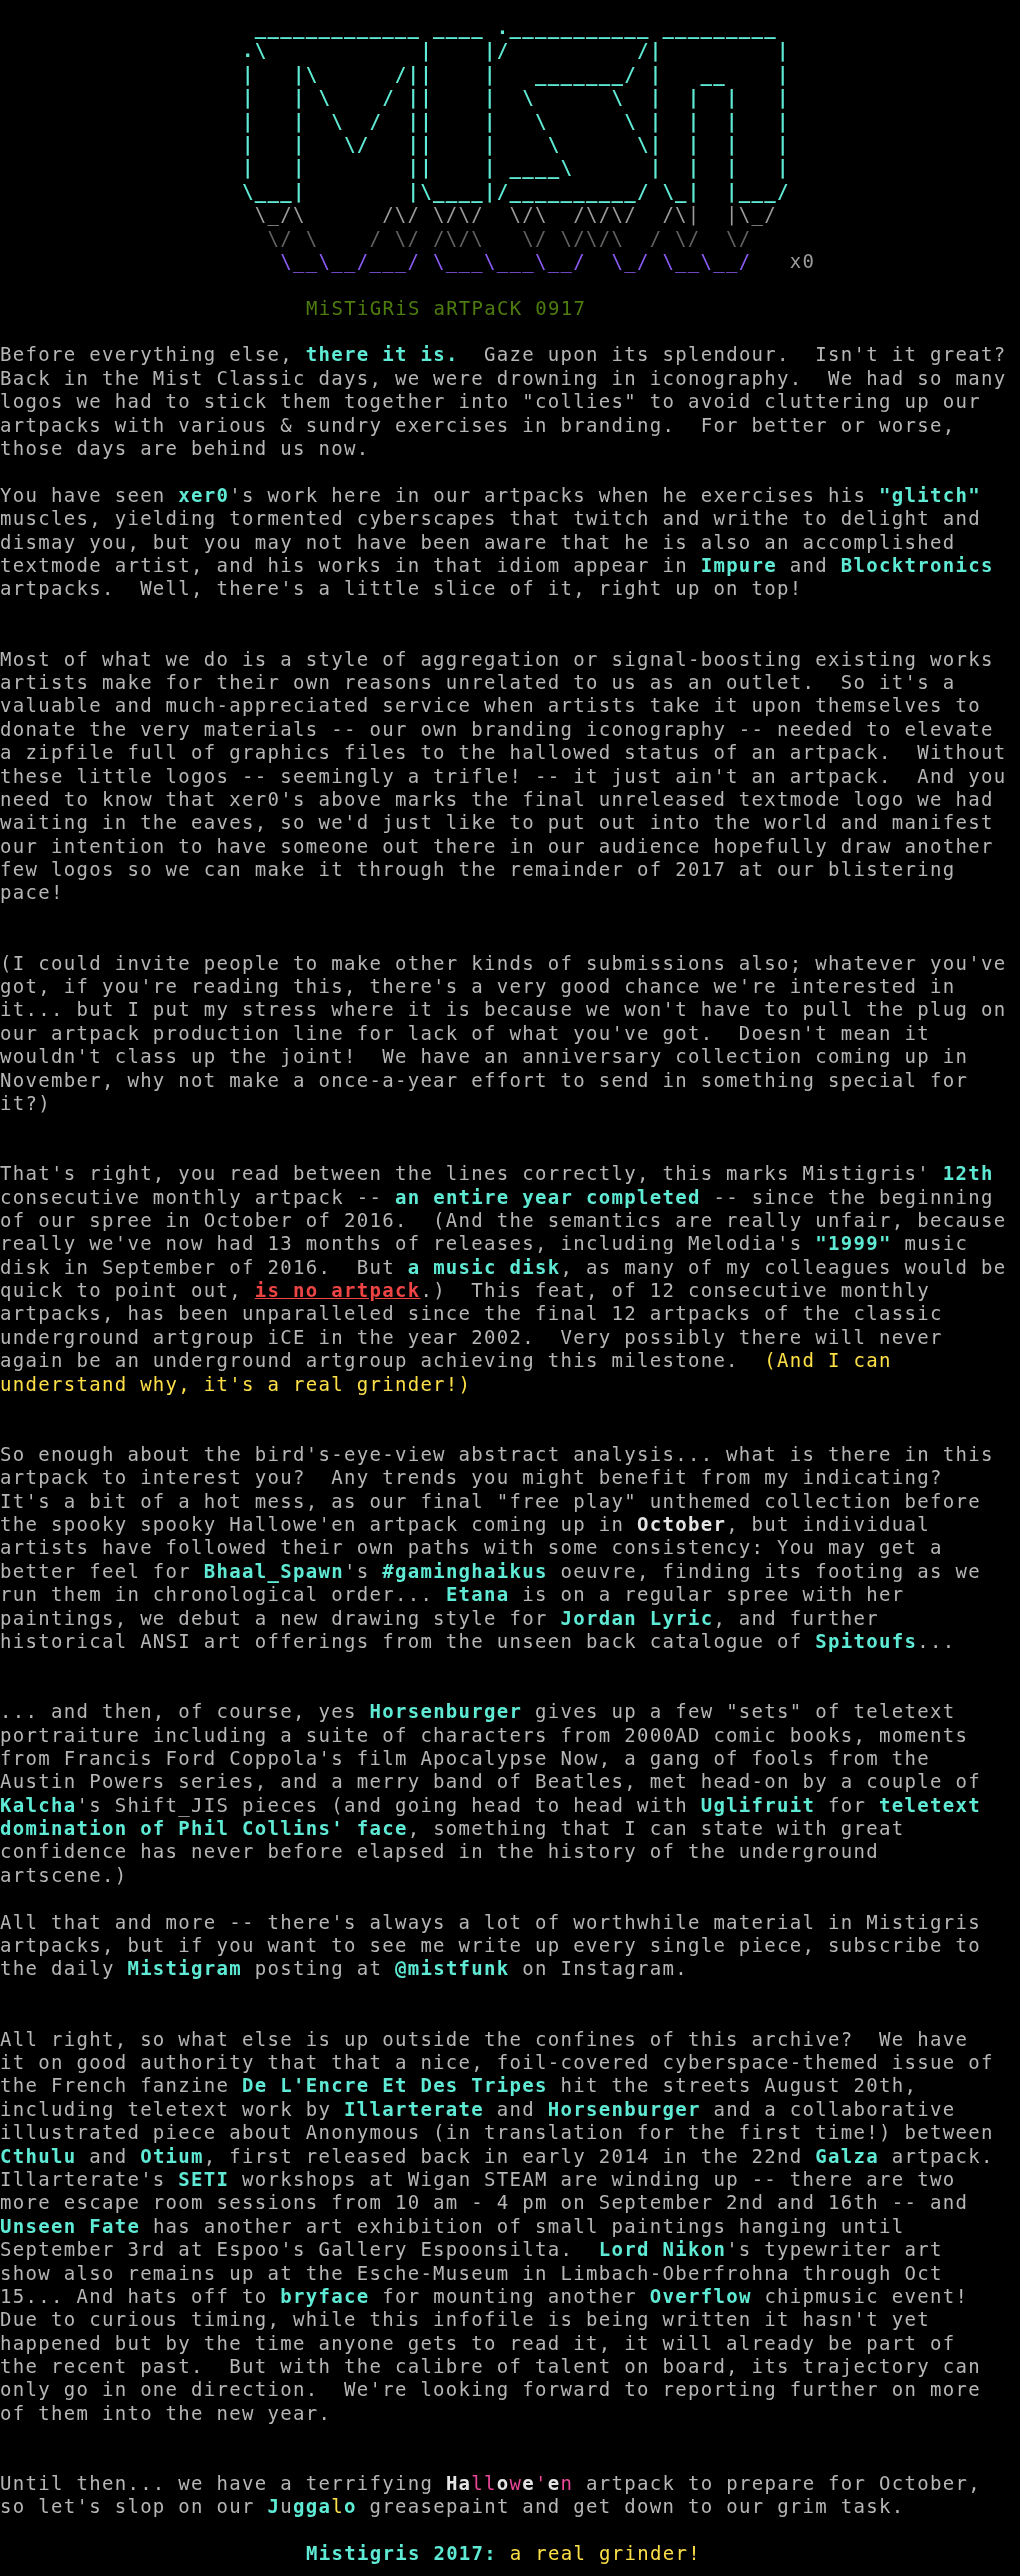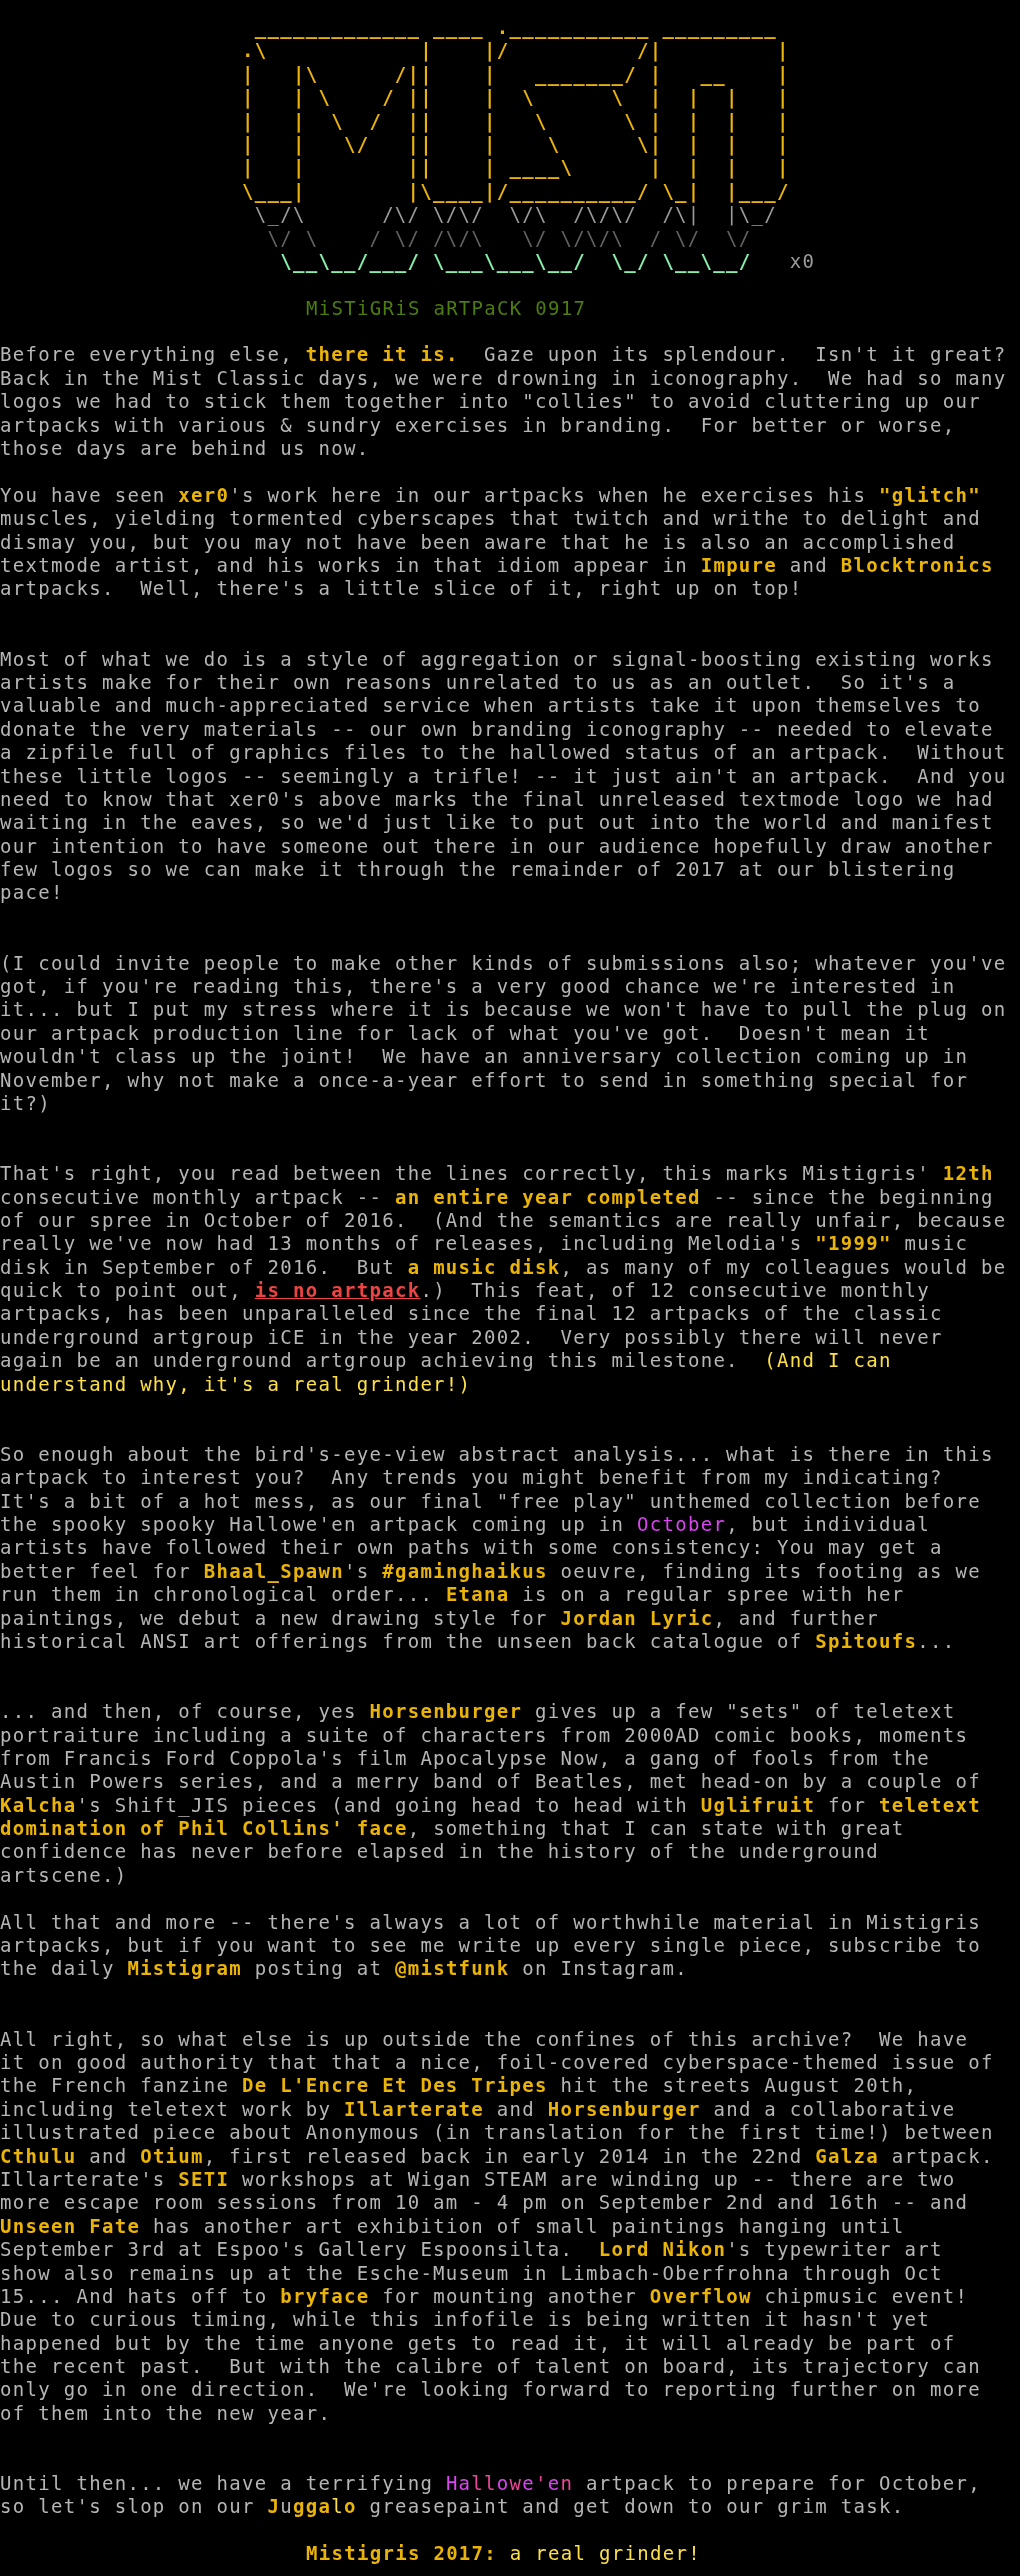--- a/index.html
+++ b/index.html
@@ -8,28 +8,28 @@
     font-family:"DejaVu Sans Mono","Liberation Mono",monospace;
     font-size:19px;
     line-height:23.4px;
     letter-spacing:1.3px;
     white-space:pre;
     padding-top:16px;
     color:#b6b6b6;
   }
   .line{height:23.4px;white-space:pre;}
   .s-n{color:#b6b6b6;}
-  .s-b{color:#eab308;font-weight:bold;}
+  .s-b{color:#5eead4;font-weight:bold;}
   .s-bu{color:#ef4444;font-weight:bold;text-decoration:underline;}
   .s-d{color:#fde047;}
-  .s-r{color:#d946ef;font-weight:normal;}
+  .s-r{color:#e5e5e5;font-weight:bold;}
   .s-k{color:#ec4899;}
   .s-g{color:#9c9c9c;}
   .s-gd{color:#636363;}
-  .s-m{color:#86efac;font-weight:bold;}
+  .s-m{color:#8b5cf6;}
   .s-t{color:#4d7c0f;}
 </style>
 </head>
 <body>
 
 <main>
   <div id="doc"><div class="line" style="padding-left: 242px;"><span class="s-b"> _____________ ____ .___________ _________</span></div><div class="line" style="padding-left: 242px;"><span class="s-b">.\            |    |/          /|         |</span></div><div class="line" style="padding-left: 242px;"><span class="s-b">|   |\      /||    |   _______/ |   __    |</span></div><div class="line" style="padding-left: 242px;"><span class="s-b">|   | \    / ||    |  \      \  |  |  |   |</span></div><div class="line" style="padding-left: 242px;"><span class="s-b">|   |  \  /  ||    |   \      \ |  |  |   |</span></div><div class="line" style="padding-left: 242px;"><span class="s-b">|   |   \/   ||    |    \      \|  |  |   |</span></div><div class="line" style="padding-left: 242px;"><span class="s-b">|   |        ||    | ____\      |  |  |   |</span></div><div class="line" style="padding-left: 242px;"><span class="s-b">\___|        |\____|/__________/ \_|  |___/</span></div><div class="line" style="padding-left: 242px;"><span class="s-g"> \_/\      /\/ \/\/  \/\  /\/\/  /\|  |\_/</span></div><div class="line" style="padding-left: 242px;"><span class="s-gd">  \/ \    / \/ /\/\   \/ \/\/\  / \/  \/</span></div><div class="line" style="padding-left: 242px;"><span class="s-m">   \__\__/___/ \___\___\__/  \_/ \__\__/</span><span class="s-g">   x0</span></div><div class="line"></div><div class="line" style="padding-left: 306px;"><span class="s-t">MiSTiGRiS aRTPaCK 0917</span></div><div class="line"></div><div class="line"><span class="s-n">Before everything else, </span><span class="s-b">there it is.</span><span class="s-n">  Gaze upon its splendour.  Isn't it great?</span></div><div class="line"><span class="s-n">Back in the Mist Classic days, we were drowning in iconography.  We had so many</span></div><div class="line"><span class="s-n">logos we had to stick them together into "collies" to avoid cluttering up our</span></div><div class="line"><span class="s-n">artpacks with various &amp; sundry exercises in branding.  For better or worse,</span></div><div class="line"><span class="s-n">those days are behind us now.</span></div><div class="line"></div><div class="line"><span class="s-n">You have seen </span><span class="s-b">xer0</span><span class="s-n">'s work here in our artpacks when he exercises his </span><span class="s-b">"glitch"</span></div><div class="line"><span class="s-n">muscles, yielding tormented cyberscapes that twitch and writhe to delight and</span></div><div class="line"><span class="s-n">dismay you, but you may not have been aware that he is also an accomplished</span></div><div class="line"><span class="s-n">textmode artist, and his works in that idiom appear in </span><span class="s-b">Impure</span><span class="s-n"> and </span><span class="s-b">Blocktronics</span></div><div class="line"><span class="s-n">artpacks.  Well, there's a little slice of it, right up on top!</span></div><div class="line"></div><div class="line"></div><div class="line"><span class="s-n">Most of what we do is a style of aggregation or signal-boosting existing works</span></div><div class="line"><span class="s-n">artists make for their own reasons unrelated to us as an outlet.  So it's a</span></div><div class="line"><span class="s-n">valuable and much-appreciated service when artists take it upon themselves to</span></div><div class="line"><span class="s-n">donate the very materials -- our own branding iconography -- needed to elevate</span></div><div class="line"><span class="s-n">a zipfile full of graphics files to the hallowed status of an artpack.  Without</span></div><div class="line"><span class="s-n">these little logos -- seemingly a trifle! -- it just ain't an artpack.  And you</span></div><div class="line"><span class="s-n">need to know that xer0's above marks the final unreleased textmode logo we had</span></div><div class="line"><span class="s-n">waiting in the eaves, so we'd just like to put out into the world and manifest</span></div><div class="line"><span class="s-n">our intention to have someone out there in our audience hopefully draw another</span></div><div class="line"><span class="s-n">few logos so we can make it through the remainder of 2017 at our blistering</span></div><div class="line"><span class="s-n">pace!</span></div><div class="line"></div><div class="line"></div><div class="line"><span class="s-n">(I could invite people to make other kinds of submissions also; whatever you've</span></div><div class="line"><span class="s-n">got, if you're reading this, there's a very good chance we're interested in</span></div><div class="line"><span class="s-n">it... but I put my stress where it is because we won't have to pull the plug on</span></div><div class="line"><span class="s-n">our artpack production line for lack of what you've got.  Doesn't mean it</span></div><div class="line"><span class="s-n">wouldn't class up the joint!  We have an anniversary collection coming up in</span></div><div class="line"><span class="s-n">November, why not make a once-a-year effort to send in something special for</span></div><div class="line"><span class="s-n">it?)</span></div><div class="line"></div><div class="line"></div><div class="line"><span class="s-n">That's right, you read between the lines correctly, this marks Mistigris' </span><span class="s-b">12th</span></div><div class="line"><span class="s-n">consecutive monthly artpack -- </span><span class="s-b">an entire year completed</span><span class="s-n"> -- since the beginning</span></div><div class="line"><span class="s-n">of our spree in October of 2016.  (And the semantics are really unfair, because</span></div><div class="line"><span class="s-n">really we've now had 13 months of releases, including Melodia's </span><span class="s-b">"1999"</span><span class="s-n"> music</span></div><div class="line"><span class="s-n">disk in September of 2016.  But </span><span class="s-b">a music disk</span><span class="s-n">, as many of my colleagues would be</span></div><div class="line"><span class="s-n">quick to point out, </span><span class="s-bu">is no artpack</span><span class="s-n">.)  This feat, of 12 consecutive monthly</span></div><div class="line"><span class="s-n">artpacks, has been unparalleled since the final 12 artpacks of the classic</span></div><div class="line"><span class="s-n">underground artgroup iCE in the year 2002.  Very possibly there will never</span></div><div class="line"><span class="s-n">again be an underground artgroup achieving this milestone.  </span><span class="s-d">(And I can</span></div><div class="line"><span class="s-d">understand why, it's a real grinder!)</span></div><div class="line"></div><div class="line"></div><div class="line"><span class="s-n">So enough about the bird's-eye-view abstract analysis... what is there in this</span></div><div class="line"><span class="s-n">artpack to interest you?  Any trends you might benefit from my indicating?</span></div><div class="line"><span class="s-n">It's a bit of a hot mess, as our final "free play" unthemed collection before</span></div><div class="line"><span class="s-n">the spooky spooky Hallowe'en artpack coming up in </span><span class="s-r">October</span><span class="s-n">, but individual</span></div><div class="line"><span class="s-n">artists have followed their own paths with some consistency: You may get a</span></div><div class="line"><span class="s-n">better feel for </span><span class="s-b">Bhaal_Spawn</span><span class="s-n">'s </span><span class="s-b">#gaminghaikus</span><span class="s-n"> oeuvre, finding its footing as we</span></div><div class="line"><span class="s-n">run them in chronological order... </span><span class="s-b">Etana</span><span class="s-n"> is on a regular spree with her</span></div><div class="line"><span class="s-n">paintings, we debut a new drawing style for </span><span class="s-b">Jordan Lyric</span><span class="s-n">, and further</span></div><div class="line"><span class="s-n">historical ANSI art offerings from the unseen back catalogue of </span><span class="s-b">Spitoufs</span><span class="s-n">...</span></div><div class="line"></div><div class="line"></div><div class="line"><span class="s-n">... and then, of course, yes </span><span class="s-b">Horsenburger</span><span class="s-n"> gives up a few "sets" of teletext</span></div><div class="line"><span class="s-n">portraiture including a suite of characters from 2000AD comic books, moments</span></div><div class="line"><span class="s-n">from Francis Ford Coppola's film Apocalypse Now, a gang of fools from the</span></div><div class="line"><span class="s-n">Austin Powers series, and a merry band of Beatles, met head-on by a couple of</span></div><div class="line"><span class="s-b">Kalcha</span><span class="s-n">'s Shift_JIS pieces (and going head to head with </span><span class="s-b">Uglifruit</span><span class="s-n"> for </span><span class="s-b">teletext</span></div><div class="line"><span class="s-b">domination of Phil Collins' face</span><span class="s-n">, something that I can state with great</span></div><div class="line"><span class="s-n">confidence has never before elapsed in the history of the underground</span></div><div class="line"><span class="s-n">artscene.)</span></div><div class="line"></div><div class="line"><span class="s-n">All that and more -- there's always a lot of worthwhile material in Mistigris</span></div><div class="line"><span class="s-n">artpacks, but if you want to see me write up every single piece, subscribe to</span></div><div class="line"><span class="s-n">the daily </span><span class="s-b">Mistigram</span><span class="s-n"> posting at </span><span class="s-b">@mistfunk</span><span class="s-n"> on Instagram.</span></div><div class="line"></div><div class="line"></div><div class="line"><span class="s-n">All right, so what else is up outside the confines of this archive?  We have</span></div><div class="line"><span class="s-n">it on good authority that that a nice, foil-covered cyberspace-themed issue of</span></div><div class="line"><span class="s-n">the French fanzine </span><span class="s-b">De L'Encre Et Des Tripes</span><span class="s-n"> hit the streets August 20th,</span></div><div class="line"><span class="s-n">including teletext work by </span><span class="s-b">Illarterate</span><span class="s-n"> and </span><span class="s-b">Horsenburger</span><span class="s-n"> and a collaborative</span></div><div class="line"><span class="s-n">illustrated piece about Anonymous (in translation for the first time!) between</span></div><div class="line"><span class="s-b">Cthulu</span><span class="s-n"> and </span><span class="s-b">Otium</span><span class="s-n">, first released back in early 2014 in the 22nd </span><span class="s-b">Galza</span><span class="s-n"> artpack.</span></div><div class="line"><span class="s-n">Illarterate's </span><span class="s-b">SETI</span><span class="s-n"> workshops at Wigan STEAM are winding up -- there are two</span></div><div class="line"><span class="s-n">more escape room sessions from 10 am - 4 pm on September 2nd and 16th -- and</span></div><div class="line"><span class="s-b">Unseen Fate</span><span class="s-n"> has another art exhibition of small paintings hanging until</span></div><div class="line"><span class="s-n">September 3rd at Espoo's Gallery Espoonsilta.  </span><span class="s-b">Lord Nikon</span><span class="s-n">'s typewriter art</span></div><div class="line"><span class="s-n">show also remains up at the Esche-Museum in Limbach-Oberfrohna through Oct</span></div><div class="line"><span class="s-n">15... And hats off to </span><span class="s-b">bryface</span><span class="s-n"> for mounting another </span><span class="s-b">Overflow</span><span class="s-n"> chipmusic event!</span></div><div class="line"><span class="s-n">Due to curious timing, while this infofile is being written it hasn't yet</span></div><div class="line"><span class="s-n">happened but by the time anyone gets to read it, it will already be part of</span></div><div class="line"><span class="s-n">the recent past.  But with the calibre of talent on board, its trajectory can</span></div><div class="line"><span class="s-n">only go in one direction.  We're looking forward to reporting further on more</span></div><div class="line"><span class="s-n">of them into the new year.</span></div><div class="line"></div><div class="line"></div><div class="line"><span class="s-n">Until then... we have a terrifying </span><span class="s-r">Ha</span><span class="s-k">ll</span><span class="s-r">o</span><span class="s-k">w</span><span class="s-r">e</span><span class="s-k">'</span><span class="s-r">e</span><span class="s-k">n</span><span class="s-n"> artpack to prepare for October,</span></div><div class="line"><span class="s-n">so let's slop on our </span><span class="s-b">J</span><span class="s-n">u</span><span class="s-b">gga</span><span class="s-d">l</span><span class="s-b">o</span><span class="s-n"> greasepaint and get down to our grim task.</span></div><div class="line"></div><div class="line" style="padding-left: 306px;"><span class="s-b">Mistigris 2017:</span><span class="s-n"> </span><span class="s-d">a real grinder!</span></div></div>
 </main>
 
 

